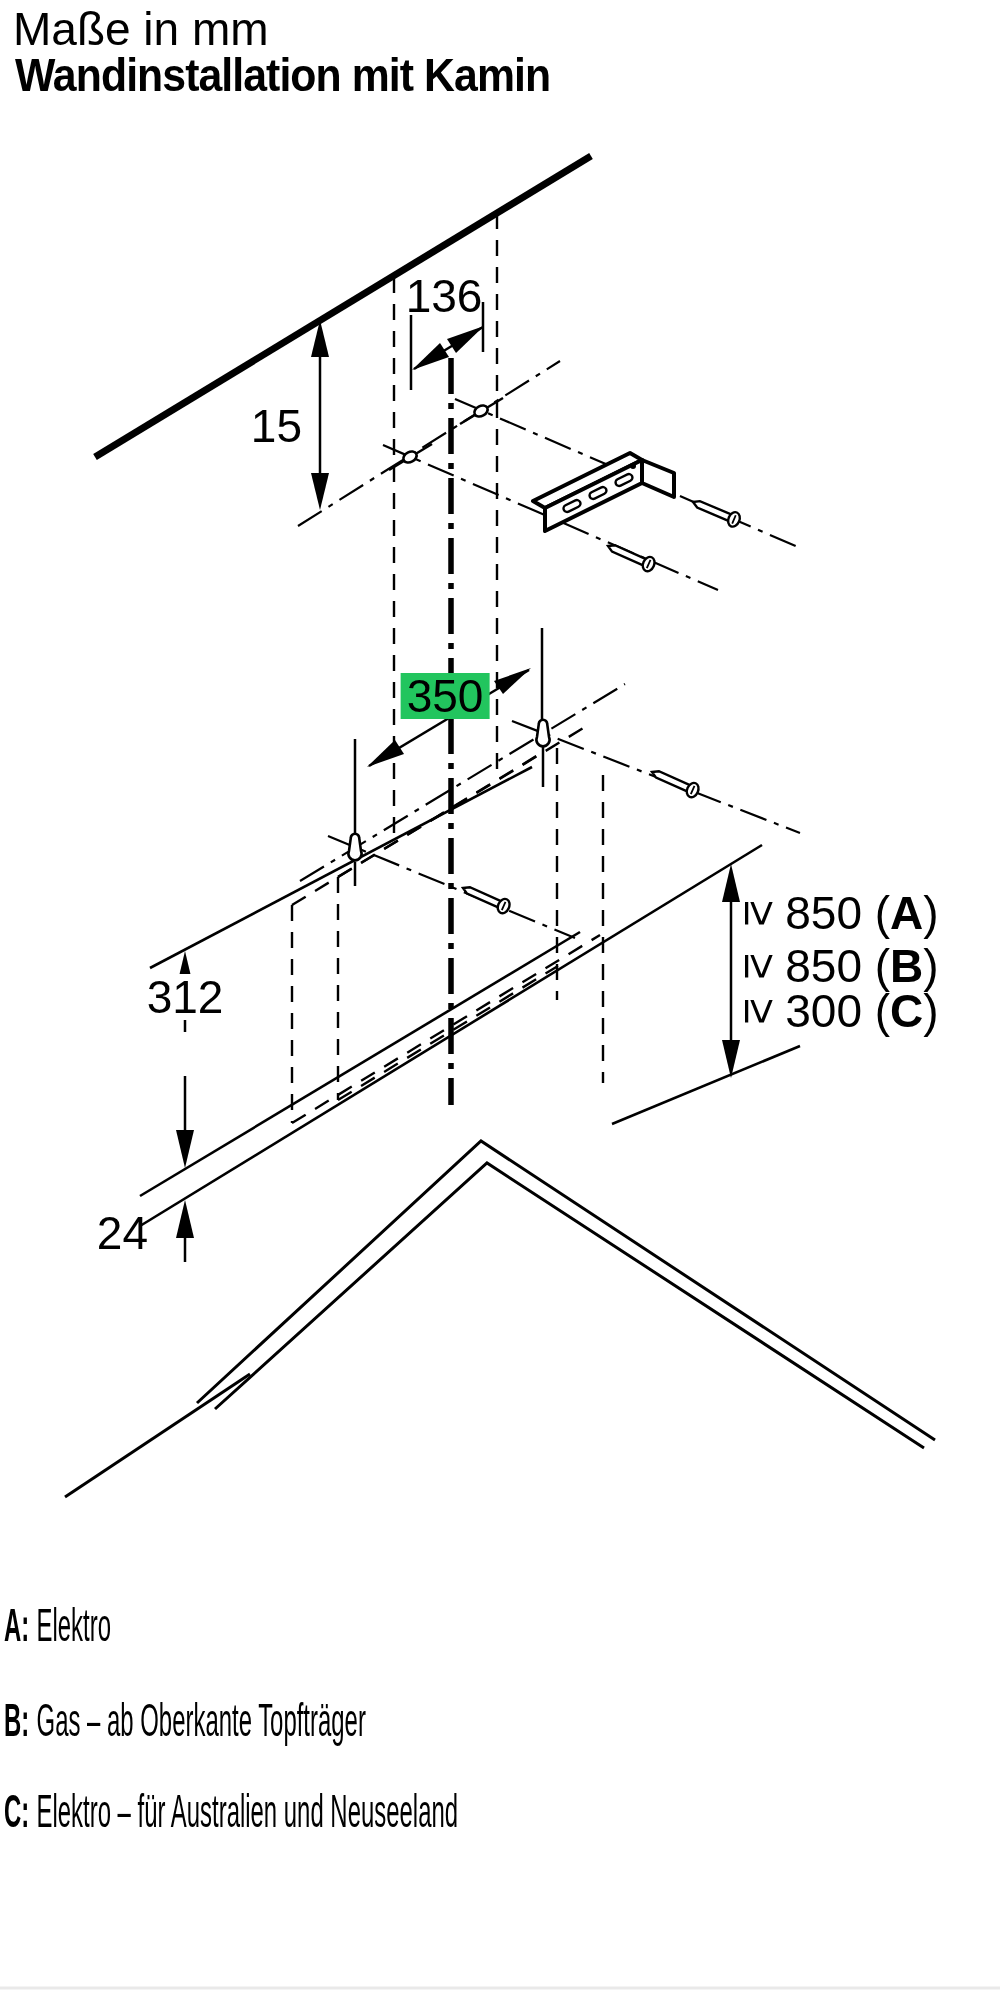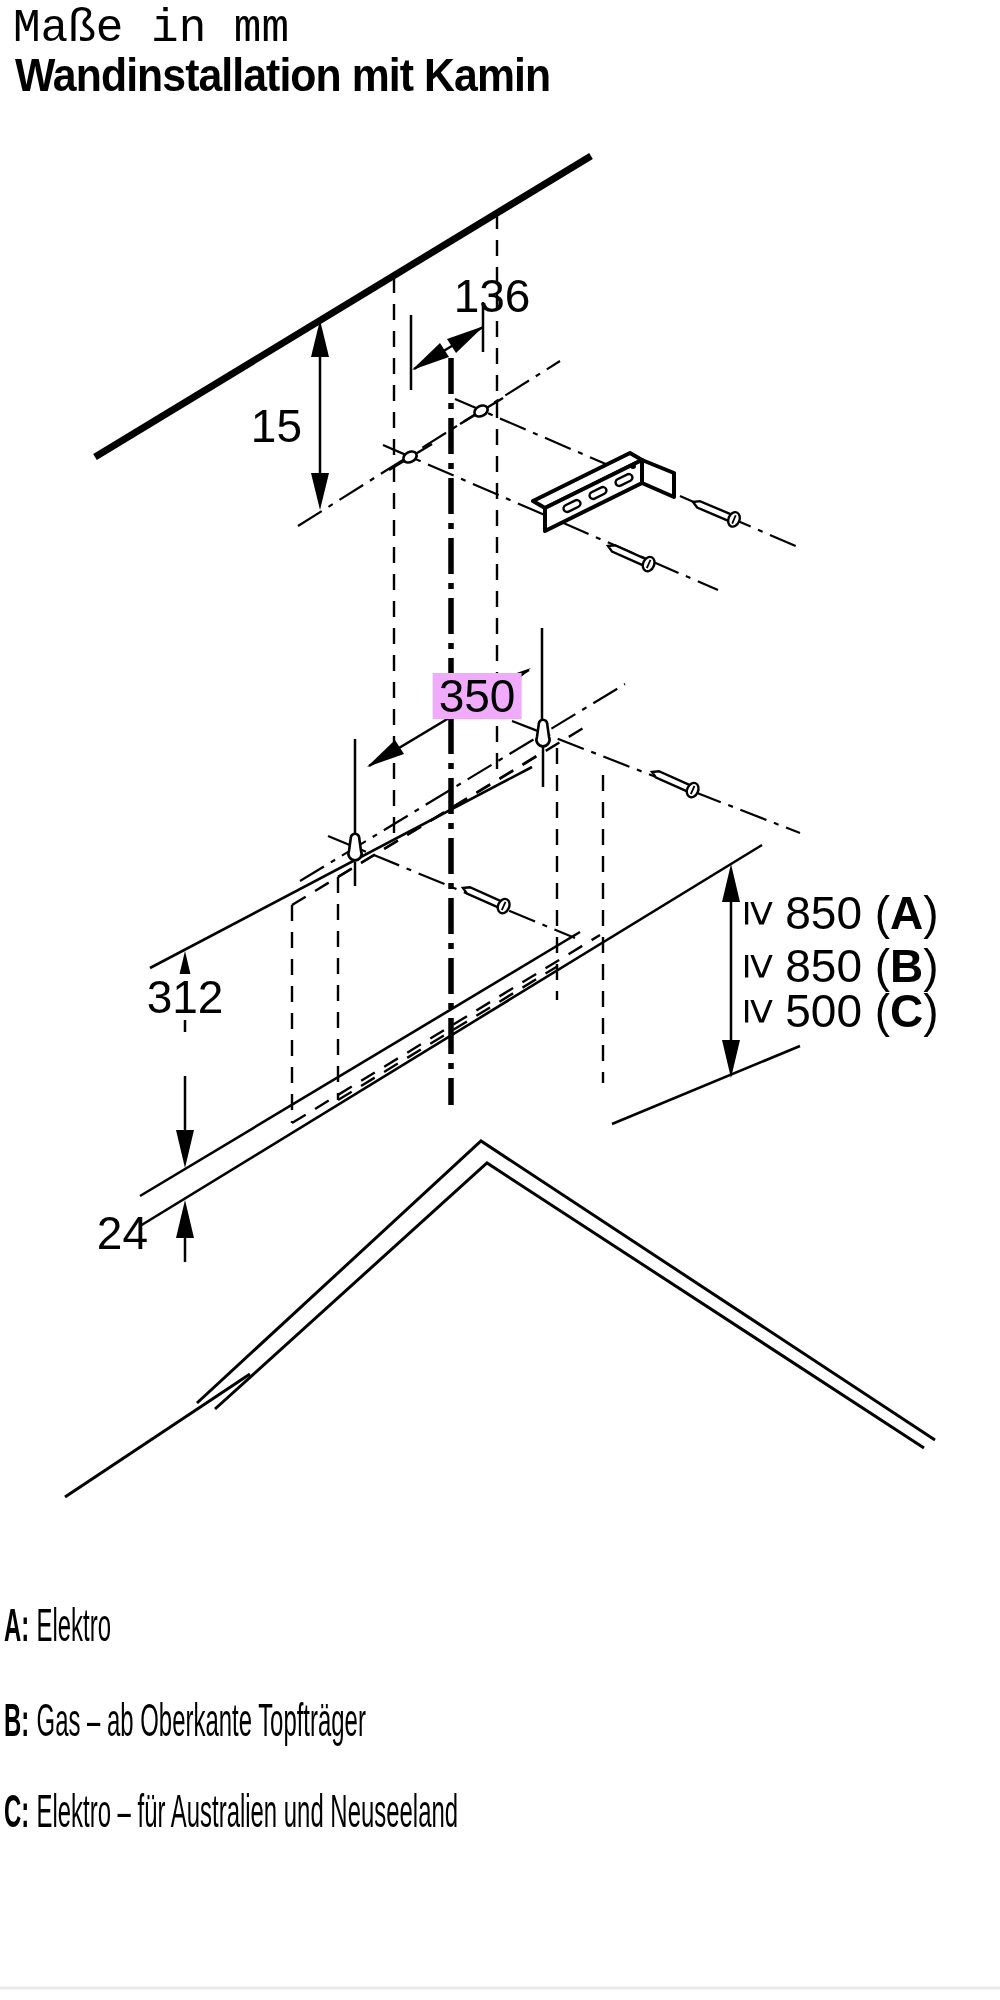--- a/index.html
+++ b/index.html
@@ -4,25 +4,25 @@
 <style>
   html,body{margin:0;padding:0;background:#fff;}
   .page{
     position:relative;width:1000px;height:2000px;background:#fff;overflow:hidden;
     font-family:"Liberation Sans",sans-serif;color:#000;
   }
   svg.lineart{position:absolute;left:0;top:0;}
   .lbl{
     position:absolute;font-size:46px;line-height:1;white-space:nowrap;color:#000;
   }
-  .title-sub{left:13px;top:6px;font-size:46px;font-family:Liberation Mono, monospace;}
+  .title-sub{left:13px;top:6px;font-size:46px;}
   .title-main{left:15px;top:52px;font-size:46px;font-weight:bold;transform:scaleX(.93);transform-origin:left top;letter-spacing:-1px;}
-  .dim-136{left:444px;top:273px;transform:translateX(-50%);margin-left:48px;}
+  .dim-136{left:444px;top:273px;transform:translateX(-50%);}
   .dim-15{right:698px;top:403px;margin-left:13px;}
-  .dim-350{left:445px;top:673px;transform:translateX(-50%);background:#f0abfc;padding:0 6px;margin-left:32px;}
+  .dim-350{left:445px;top:673px;transform:translateX(-50%);background:#22c55e;padding:0 6px;}
   .dim-312{left:185px;top:974px;transform:translateX(-50%);background:#fff;padding:0 5px;}
   .dim-24{right:852px;top:1182px;margin-top:28px;}
   .clr-row{position:absolute;left:750px;font-size:46px;line-height:1;white-space:nowrap;}
   .clr-a{top:890px;} .clr-b{top:943px;} .clr-c{top:988px;}
   .geq{display:inline-block;transform:rotate(90deg) translateY(2px);margin-right:10px;}
   .clr-key{font-weight:bold;}
   .legend-row{position:absolute;left:4px;font-size:46px;line-height:1;white-space:nowrap;
     transform:scaleX(.52);transform-origin:left top;}
   .leg-a{top:1602px;} .leg-b{top:1697px;} .leg-c{top:1788px;}
   .legend-key{font-weight:bold;margin-right:14px;}
@@ -167,21 +167,21 @@
   <div class="lbl dim-312">312</div>
   <div class="lbl dim-24">24</div>
 
   <div class="clr-row clr-a">
     <span class="geq">≥</span><span>850</span>&nbsp;<span>(</span><span class="clr-key">A</span><span>)</span>
   </div>
   <div class="clr-row clr-b">
     <span class="geq">≥</span><span>850</span>&nbsp;<span>(</span><span class="clr-key">B</span><span>)</span>
   </div>
   <div class="clr-row clr-c">
-    <span class="geq">≥</span><span>500</span>&nbsp;<span>(</span><span class="clr-key">C</span><span>)</span>
+    <span class="geq">≥</span><span>300</span>&nbsp;<span>(</span><span class="clr-key">C</span><span>)</span>
   </div>
 
   <div class="legend-row leg-a">
     <span class="legend-key">A:</span><span>Elektro</span>
   </div>
   <div class="legend-row leg-b">
     <span class="legend-key">B:</span><span>Gas – ab Oberkante Topfträger</span>
   </div>
   <div class="legend-row leg-c">
     <span class="legend-key">C:</span><span>Elektro – für Australien und Neuseeland</span>

